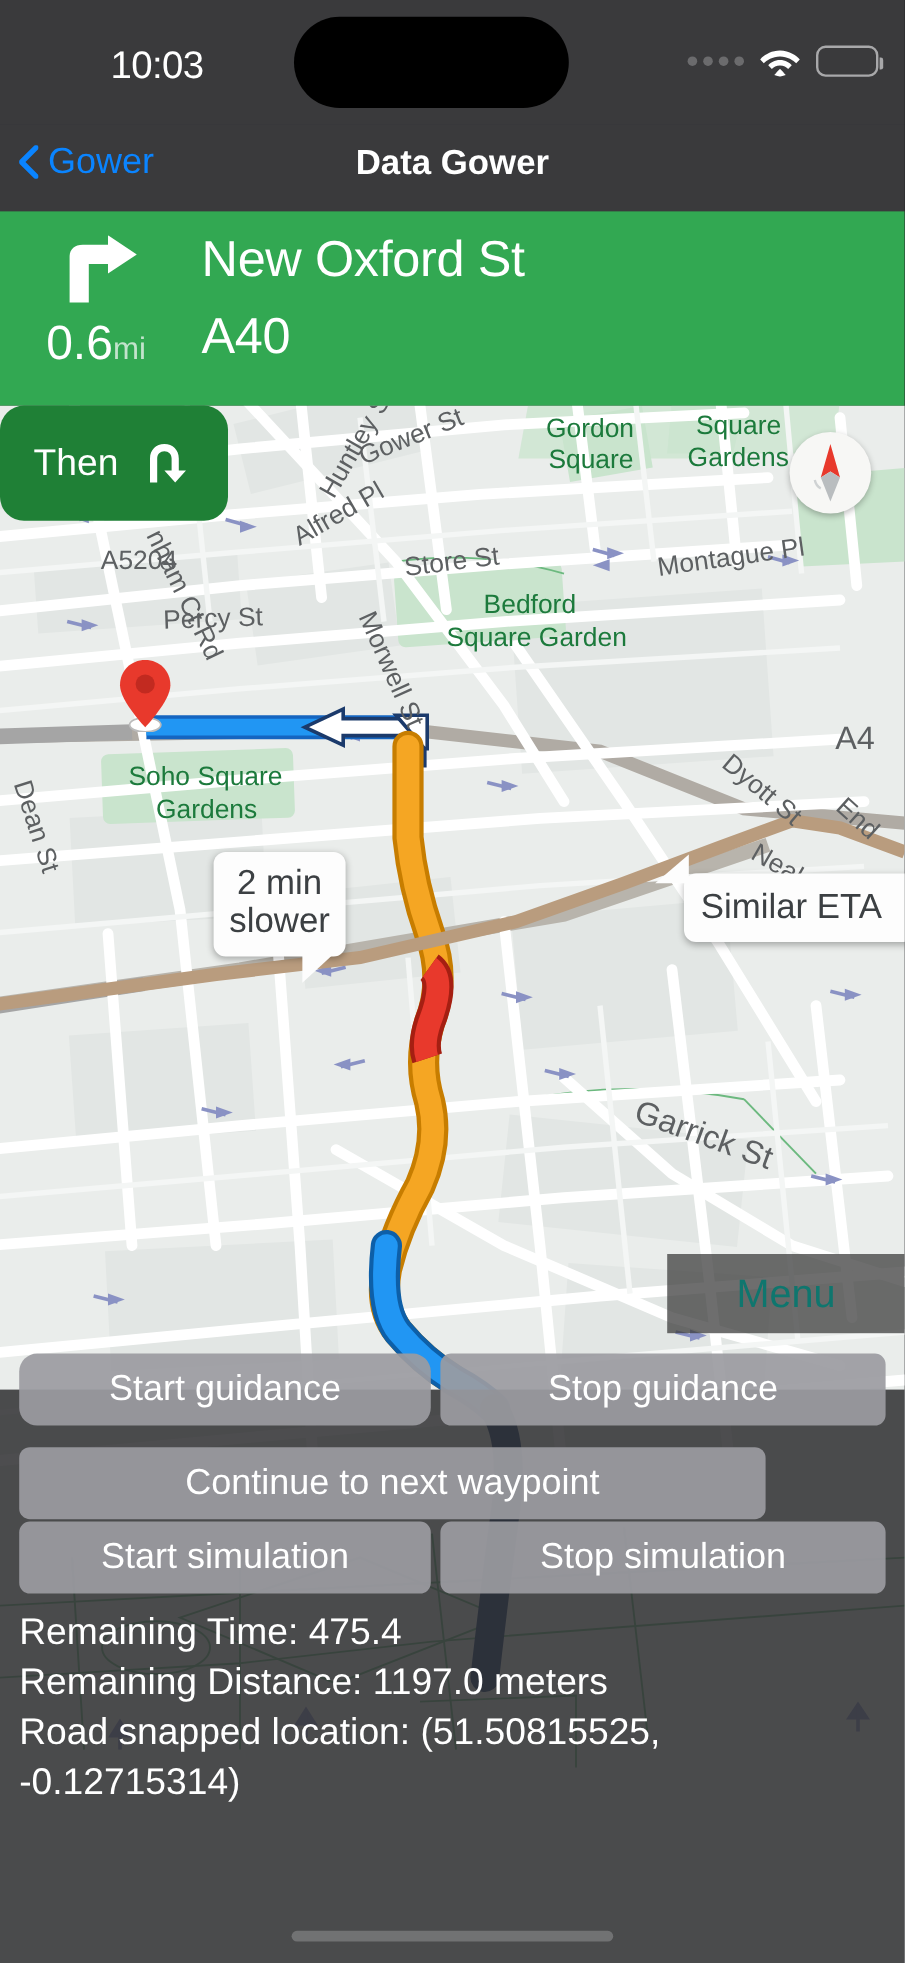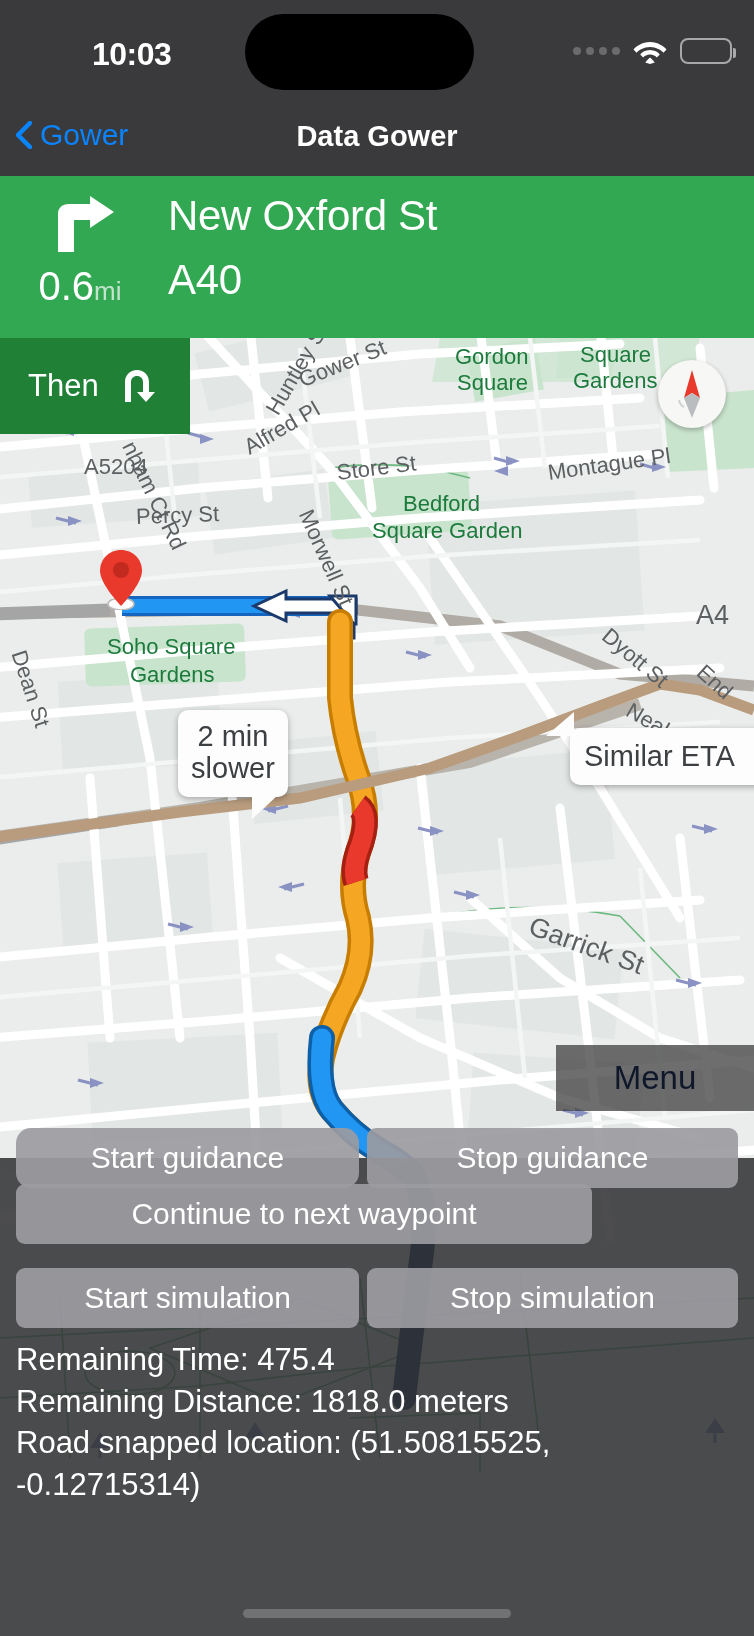--- a/index.html
+++ b/index.html
@@ -25,21 +25,21 @@
   }
   #notch {
     position: absolute; left: 245px; top: 14px;
     width: 229px; height: 76px;
     background: #000;
     border-radius: 38px;
   }
   #clock {
     position: absolute; left: 92px; top: 36px;
     width: 130px;
-    font-size: 32px; font-weight: bold; color: #fff;
+    font-size: 32px; font-weight: normal; color: #fff;
     letter-spacing: -0.5px;
   }
   #sb-right {
     position: absolute; right: 22px; top: 38px;
     display: flex; align-items: center; gap: 13px;
   }
   .sigdots { display: flex; align-items: center; gap: 5px; }
   .sigdots i { width: 8px; height: 8px; border-radius: 50%; background: #6b6b6d; display: block; }
   .wifi-ic { width: 34px; height: 26px; position: relative; }
   .batt {
@@ -99,21 +99,21 @@
   }
   #man-road2 {
     position: absolute; left: 168px; top: 80px;
     font-size: 42px; color: #fff; letter-spacing: -0.3px;
   }
   #then-bar {
     position: absolute; left: 0; top: 338px;
     width: 190px; height: 96px;
     background: #1f8036;
     z-index: 40;
-    display: flex; align-items: center;
+    display: flex; align-items: center; border-radius: 20px;
   }
   #then-label { font-size: 31px; color: #fff; margin-left: 28px; }
   #then-icon { width: 36px; height: 36px; margin-left: 22px; position: relative; }
 
   
   #map {
     position: absolute; left: 0; top: 338px;
     width: 754px; height: 1636px;
     background: #eaedeb;
     overflow: hidden;
@@ -170,21 +170,21 @@
   #pin { position: absolute; left: 99px; top: 210px; width: 44px; height: 62px; z-index: 27; }
 
   
   #menu-btn {
     position: absolute; left: 556px; top: 707px;
     width: 198px; height: 66px;
     background: rgba(60,60,60,.74);
     display: flex; align-items: center; justify-content: center;
     z-index: 32;
   }
-  #menu-label { font-size: 33px; color: #0f172a; }
+  #menu-label { font-size: 33px; color: #0f766e; }
 
   
   #bottom {
     position: absolute; left: 0; top: 1158px;
     width: 754px; height: 478px;
     background: rgba(48,48,50,.86);
     z-index: 60;
   }
   .btn {
     position: absolute;
@@ -192,21 +192,21 @@
     border-radius: 9px;
     border: none;
     color: #fff;
     font-size: 30px;
     font-family: "Liberation Sans", sans-serif;
     display: flex; align-items: center; justify-content: center;
     cursor: pointer;
   }
   #btn-start-guidance { left: 16px;  top: -30px; width: 343px; height: 60px; border-radius: 15px; }
   #btn-stop-guidance  { left: 367px; top: -30px; width: 371px; height: 60px; }
-  #btn-continue       { left: 16px;  top: 26px;  width: 576px; height: 60px; }
+  #btn-continue       { left: 16px;  top: 48px;  width: 622px; height: 60px; }
   #btn-start-sim      { left: 16px;  top: 110px; width: 343px; height: 60px; }
   #btn-stop-sim       { left: 367px; top: 110px; width: 371px; height: 60px; }
 
   #stats {
     position: absolute; left: 16px; top: 182px; width: 726px;
     color: #fff; font-size: 31px; line-height: 1.28;
   }
   #stats div { margin-bottom: 2px; }
 
   #home-indicator {
@@ -504,20 +504,20 @@
 
   <div id="bottom">
     <button class="btn" id="btn-start-guidance">Start guidance</button>
     <button class="btn" id="btn-stop-guidance">Stop guidance</button>
     <button class="btn" id="btn-continue">Continue to next waypoint</button>
     <button class="btn" id="btn-start-sim">Start simulation</button>
     <button class="btn" id="btn-stop-sim">Stop simulation</button>
 
     <div id="stats">
       <div>Remaining Time: 475.4</div>
-      <div>Remaining Distance: 1818.0 meters</div>
+      <div>Remaining Distance: 1197.0 meters</div>
       <div>Road snapped location: (51.50815525,</div>
       <div>-0.12715314)</div>
     </div>
   </div>
 
   <div id="home-indicator"></div>
 </div>
 
 </body></html>

